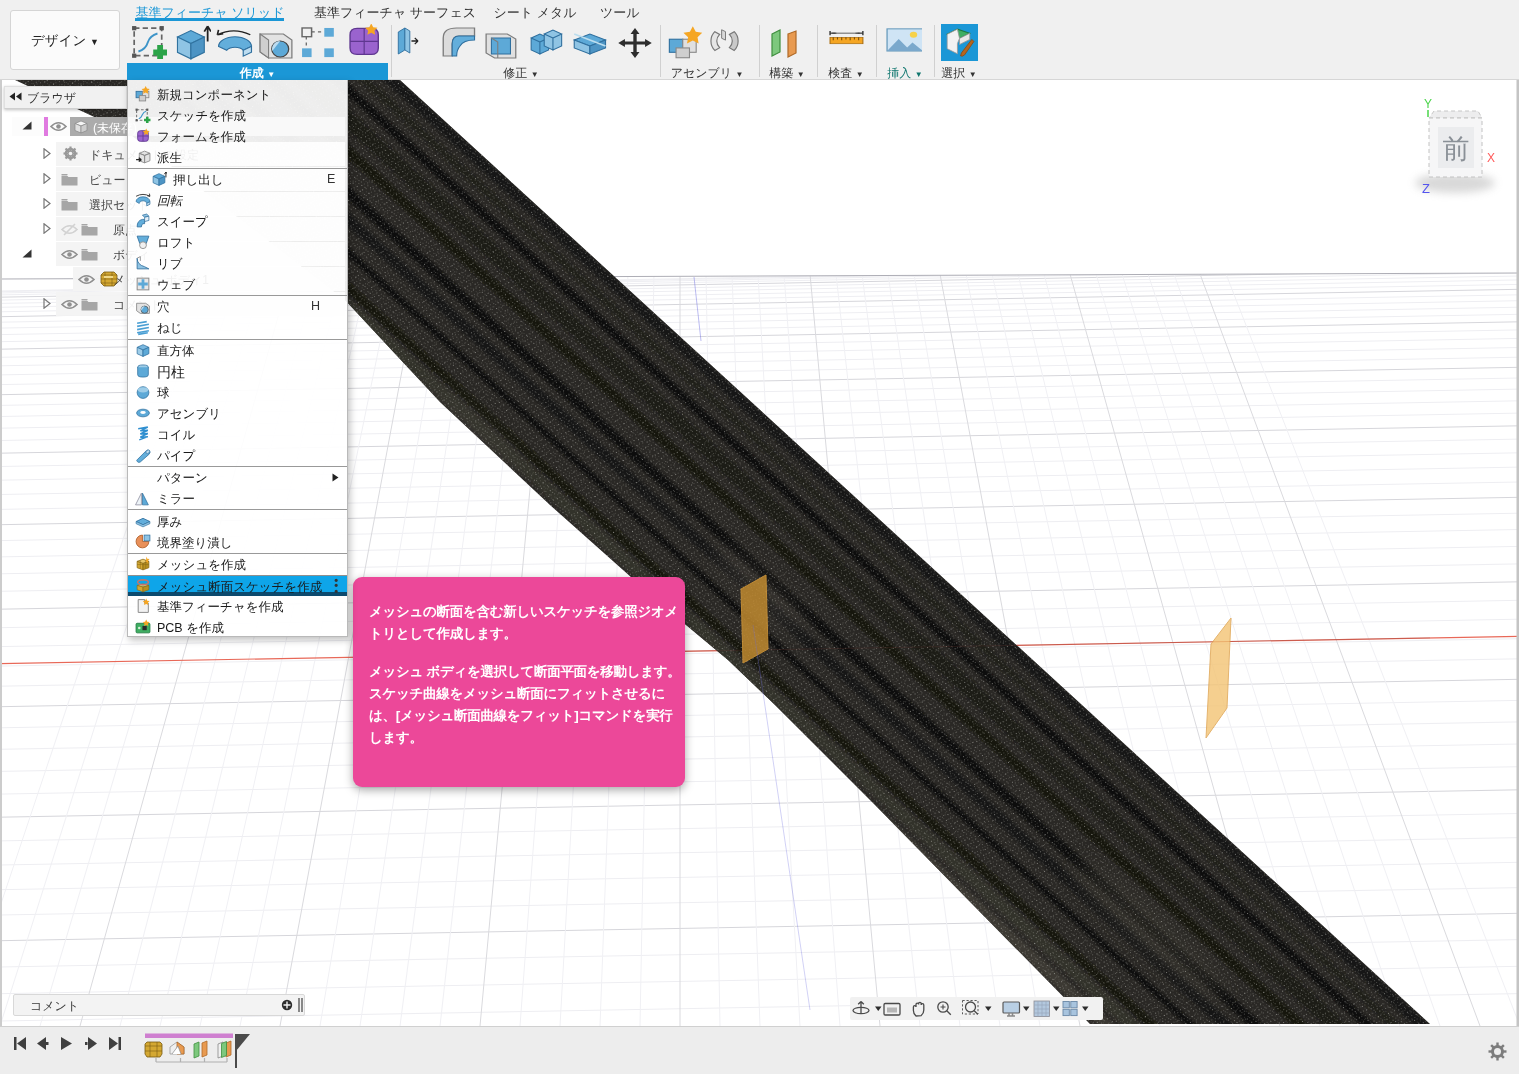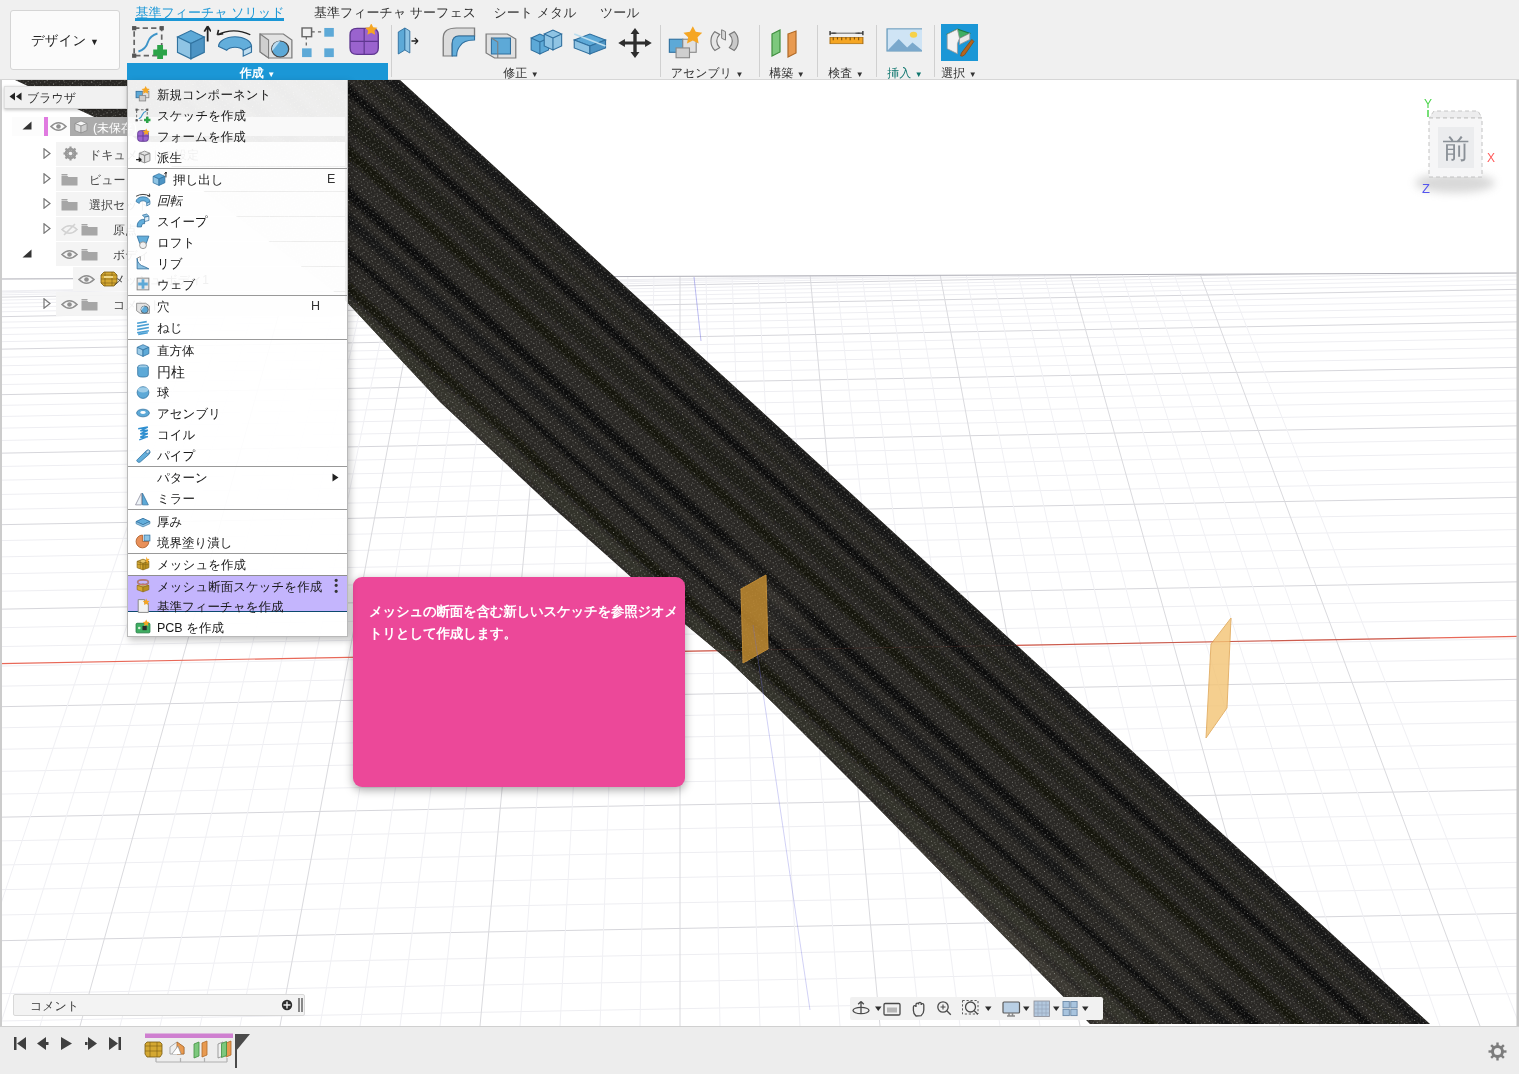--- a/index.html
+++ b/index.html
@@ -281,20 +281,21 @@
 <path d="M1 6.5 Q8.5 -1 16 6.5 Q8.5 14 1 6.5 Z" fill="none" stroke="#909090" stroke-width="1.6"></path>
 <circle cx="8.5" cy="6.5" r="2.3" fill="#909090"></circle>
   </svg>
 <svg class="abs" style="left:81px;top:297.5px;z-index:8" width="17" height="13" viewBox="0 0 17 13">
 <path d="M0.5 2.5 L6 2.5 L7.5 4 L16.5 4 L16.5 12.5 L0.5 12.5 Z" fill="#a6a6a6"></path>
 <path d="M0.5 1 L6 1 L7 2 L0.5 2 Z" fill="#a6a6a6"></path>
   </svg>
 <div class="abs" style="left:113px;top:296.5px;font-size:12px;color:#444;white-space:nowrap;z-index:9">コメント</div>
 <div class="abs" style="left:353px;top:577px;width:332px;height:210px;background:#ec4899;border-radius:9px;box-shadow:0 3px 10px rgba(0,0,0,0.35);z-index:12;color:#fff;font-size:13.5px;font-weight:bold;line-height:22px;letter-spacing:-0.3px">
     <div style="position:absolute;left:16px;top:24px;white-space:nowrap">メッシュの断面を含む新しいスケッチを参照ジオメ<br>トリとして作成します。</div>
+    <div style="position:absolute;left:16px;top:84px;white-space:nowrap">メッシュ ボディを選択して断面平面を移動します。<br>スケッチ曲線をメッシュ断面にフィットさせるに<br>は、[メッシュ断面曲線をフィット]コマンドを実行<br>します。</div>
   </div>
 <div class="abs" style="left:850px;top:997px;width:253px;height:23px;background:#f1f1f1;border-radius:2px;z-index:12"></div>
 <svg class="abs" style="left:850px;top:997px;z-index:13" width="253" height="23" viewBox="0 0 253 23">
 <g stroke="#4a4a4a" fill="none" stroke-width="1.3">
 <ellipse cx="11" cy="13.5" rx="8" ry="3.2"></ellipse>
 <path d="M11 4.5 L11 17 M11 4.5 l-2.8 2.8 M11 4.5 l2.8 2.8"></path>
 <rect x="34" y="6.5" width="16" height="11.5" rx="1.2"></rect>
 <rect x="37" y="10.5" width="10" height="5" fill="#b5b5b5" stroke="none"></rect>
 <path d="M66 19 q-2.6 -2 -2.6 -5.5 l0 -3.5 q0 -1.3 1.3 -1.3 q1.3 0 1.3 1.3 l0 -2.6 q0 -1.3 1.3 -1.3 q1.3 0 1.3 1.3 l0 -0.8 q0 -1.3 1.3 -1.3 q1.3 0 1.3 1.3 l0 1.3 q0 -1.3 1.3 -1.3 q1.3 0 1.3 1.3 l0 5.2 q0 3.5 -2.6 5.5 Z"></path>
 <circle cx="93" cy="10" r="5.2"></circle>
@@ -504,21 +505,21 @@
 <div style="left:128px;top:553.8999999999999px;width:219px;height:21.0px;z-index:21;position:absolute;">
     <svg width="16" height="16" viewBox="0 0 15 15" style="position:absolute;left:7px;top:2.5px">
       <path d="M2 5 L7.5 3 L13 5 L7.5 7 Z" fill="#e8c86a" stroke="#8a6a14" stroke-width="0.7"></path>
       <path d="M2 5 L2 11 L7.5 13 L7.5 7 Z" fill="#d4a832" stroke="#8a6a14" stroke-width="0.7"></path>
       <path d="M13 5 L13 11 L7.5 13 L7.5 7 Z" fill="#b8901f" stroke="#8a6a14" stroke-width="0.7"></path>
       <path d="M2 8 L13 8 M5 4 L5 12 M10 4 L10 12" stroke="#8a6a14" stroke-width="0.5"></path>
       <path d="M10.5 0.5 l1 2 2.2 0.35 -1.6 1.6 0.4 2.2 -2 -1.05" fill="#f5a623"></path>
     </svg>
     <span style="position:absolute;left:29px;top:3px;font-size:12.5px;color:#1a1a1a;white-space:nowrap">メッシュを作成</span>
   </div>
-<div style="left:128px;top:574.8999999999999px;width:219px;height:37px;z-index:21;position:absolute;background:#c4b5fd;border-top:1px solid #8f8f8f;border-bottom:1px solid #0c4a6e;">
+<div style="left:128px;top:574.8999999999999px;width:219px;height:21.0px;z-index:21;position:absolute;background:#0ea5e9;border-top:1px solid #8f8f8f;border-bottom:4px solid #0c4a6e;">
     <svg width="16" height="16" viewBox="0 0 15 15" style="position:absolute;left:7px;top:2.5px">
       <path d="M2 7 L7.5 5.5 L13 7 L7.5 8.5 Z" fill="#e8c86a" stroke="#8a6a14" stroke-width="0.6"></path>
       <path d="M2 7 L2 11 L7.5 13 L7.5 8.5 Z" fill="#d4a832" stroke="#8a6a14" stroke-width="0.6"></path>
       <path d="M13 7 L13 11 L7.5 13 L7.5 8.5 Z" fill="#b8901f" stroke="#8a6a14" stroke-width="0.6"></path>
       <ellipse cx="7.5" cy="4" rx="5" ry="2.2" fill="none" stroke="#888" stroke-width="1.6"></ellipse>
       <ellipse cx="7.5" cy="4" rx="5" ry="2.2" fill="none" stroke="#e86868" stroke-width="0.7"></ellipse>
     </svg>
     <span style="position:absolute;left:29px;top:3px;font-size:12.5px;color:#1a1a1a;white-space:nowrap">メッシュ断面スケッチを作成</span>
     <span style="position:absolute;right:9px;top:2px;color:#333;font-weight:bold;font-size:11px;line-height:5.5px">•<br>•<br>•</span>
   </div>

